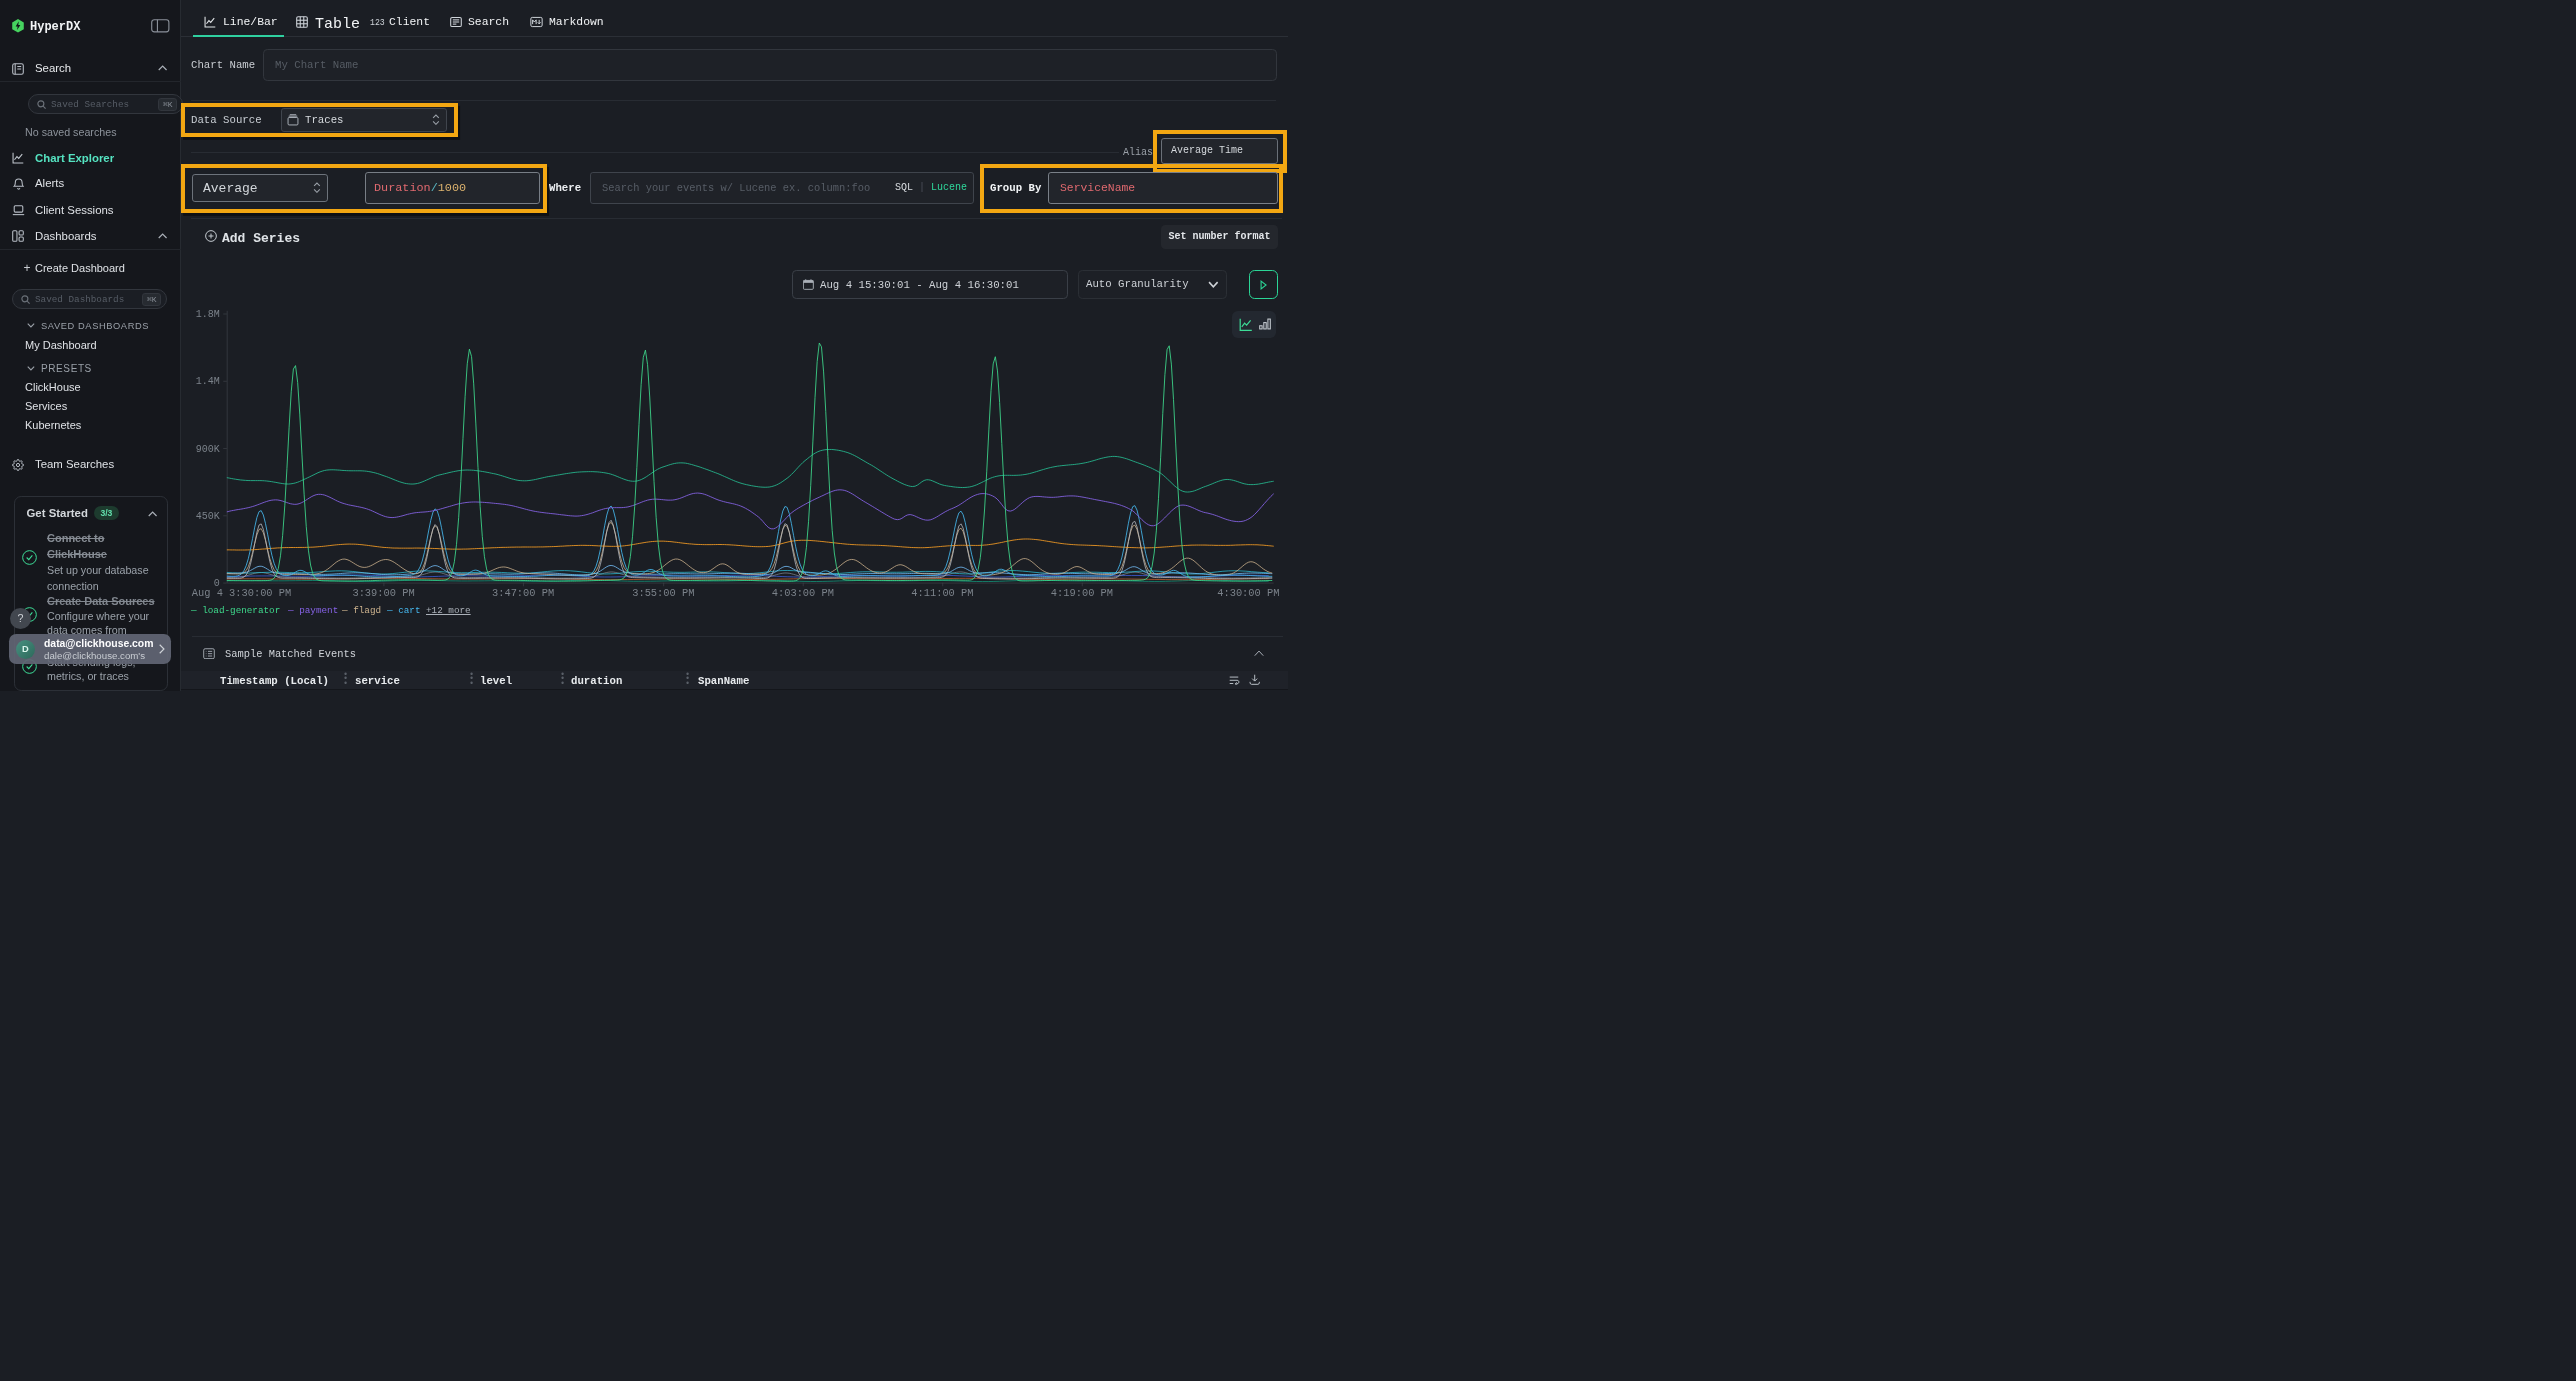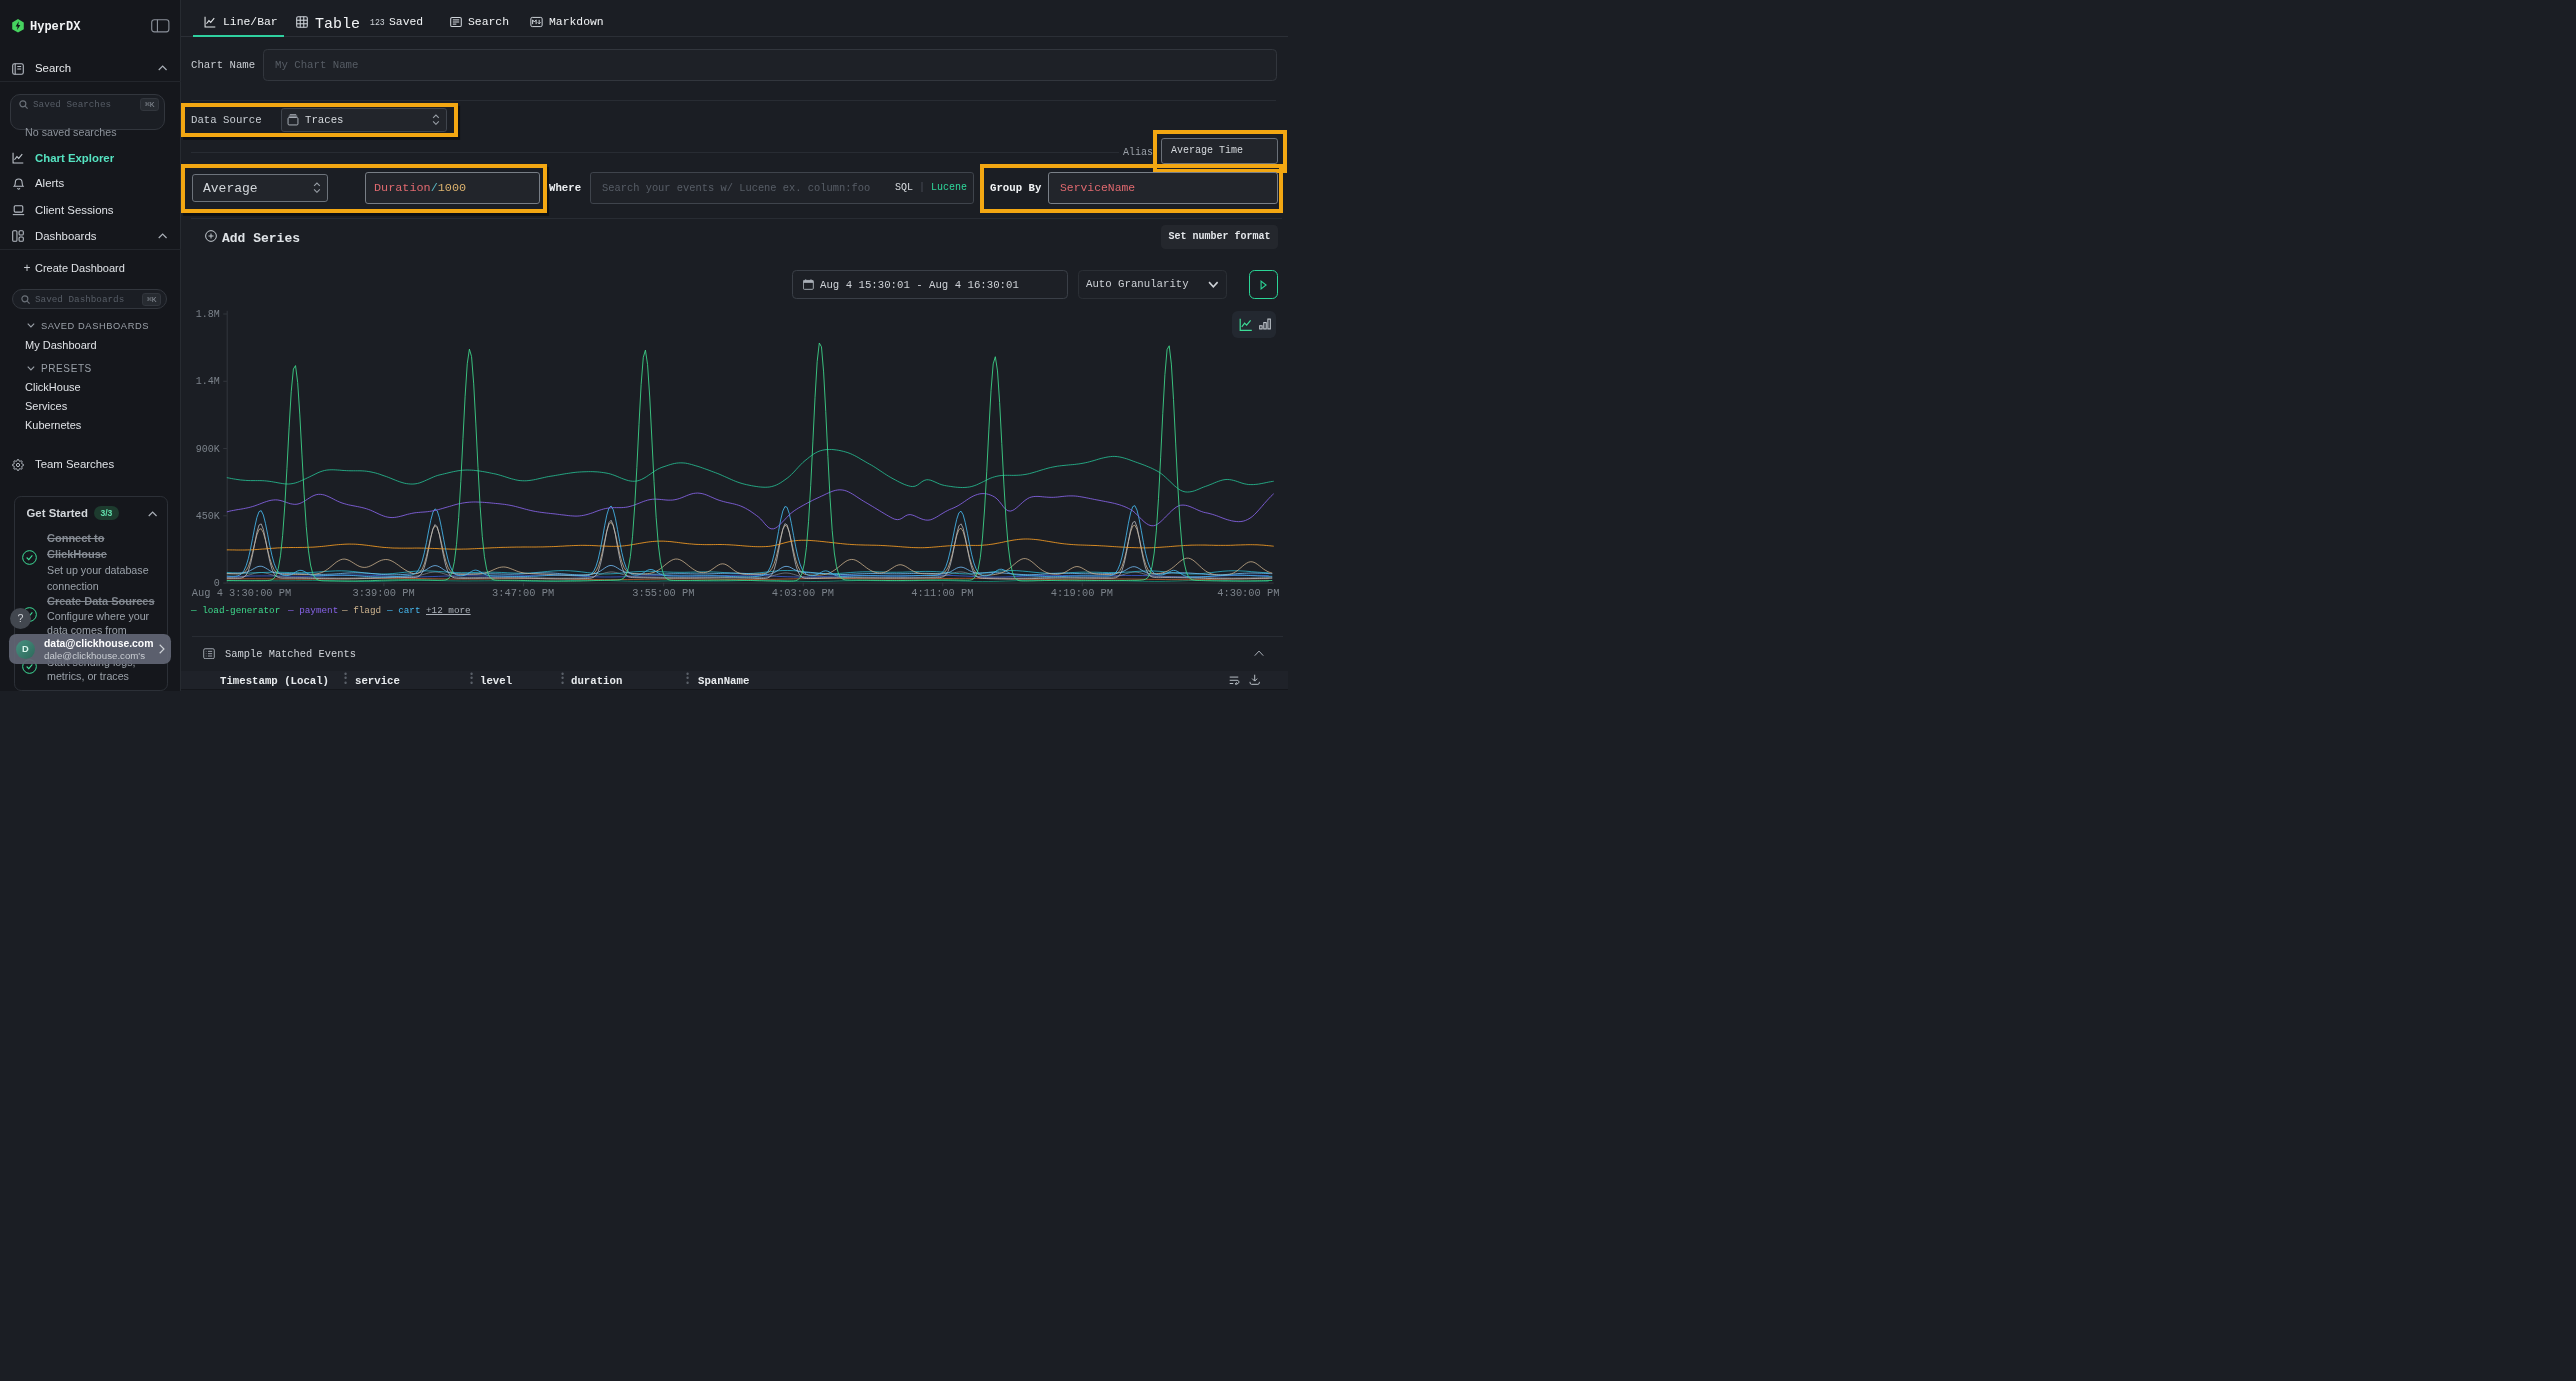--- a/index.html
+++ b/index.html
@@ -26,21 +26,21 @@
 <rect x="1" y="1" width="15" height="15" rx="2.5"></rect>
       <line x1="4.5" y1="1" x2="4.5" y2="16"></line>
       <line x1="7.5" y1="5" x2="13" y2="5"></line>
       <line x1="7.5" y1="8.5" x2="13" y2="8.5"></line>
     </svg>
     <div class="a sans" style="left:35px;top:62px;font-size:11.4px;color:#e9ebee">Search</div>
     <svg class="a" style="left:158px;top:65px" width="9.3" height="5.7" viewBox="0 0 13 8" fill="none" stroke="#aab0b8" stroke-width="1.7">
       <path d="M1 7 L6.5 1.5 L12 7"></path>
     </svg>
     <div class="a" style="left:0;top:81px;width:181px;height:0.7px;background:#23262c"></div>
-    <div class="a" style="left:10px;top:94px;width:155px;height:36px;background:#1b1e24;border:0.7px solid #32363d;border-radius:10px">
+    <div class="a" style="left:28px;top:94px;width:155px;height:20px;background:#1b1e24;border:0.7px solid #32363d;border-radius:10px">
       <svg class="a" style="left:7.9px;top:5px" width="9.3" height="9.3" viewBox="0 0 13 13" fill="none" stroke="#6a7078" stroke-width="1.6">
         <circle cx="5.4" cy="5.4" r="4.2"></circle>
         <line x1="8.6" y1="8.6" x2="12" y2="12"></line>
       </svg>
       <div class="a mono" style="left:22px;top:4.3px;font-size:9.3px;color:#575d66">Saved Searches</div>
       <div class="a mono" style="right:5px;top:3.2px;padding:0.7px 3.6px;font-size:7.9px;color:#878d95;background:#272b31;border:0.7px solid #32363d;border-radius:2.9px">⌘K</div>
     </div>
     <div class="a sans" style="left:25px;top:126px;font-size:10.7px;color:#8d939b">No saved searches</div>
     <svg class="a" style="left:12px;top:152px" width="12" height="12" viewBox="0 0 17 17" fill="none" stroke="#c2c8cf" stroke-width="1.5">
 <path d="M1.5 1 L1.5 15.5 L16 15.5"></path>
@@ -135,21 +135,21 @@
 <div class="a" style="left:223px;top:15.7px;font-size:11.4px;color:#f2f4f6">Line/Bar</div>
 <svg class="a" style="left:296px;top:15.7px" width="12" height="12" viewBox="0 0 17 17" fill="none" stroke="#cfd4da" stroke-width="1.5">
 <rect x="1" y="1" width="15" height="15" rx="2"></rect>
     <line x1="1" y1="6" x2="16" y2="6"></line>
     <line x1="1" y1="11" x2="16" y2="11"></line>
     <line x1="6" y1="1" x2="6" y2="16"></line>
     <line x1="11" y1="1" x2="11" y2="16"></line>
   </svg>
 <div class="a" style="left:315px;top:15.7px;font-size:15px;color:#f2f4f6">Table</div>
 <div class="a" style="left:370px;top:18px;font-size:8.2px;color:#cfd4da">123</div>
-<div class="a" style="left:389px;top:15.7px;font-size:11.4px;color:#f2f4f6">Saved</div>
+<div class="a" style="left:389px;top:15.7px;font-size:11.4px;color:#f2f4f6">Client</div>
 <svg class="a" style="left:450px;top:15.7px" width="12" height="12" viewBox="0 0 17 17" fill="none" stroke="#cfd4da" stroke-width="1.5">
 <rect x="1" y="2" width="15" height="13" rx="2"></rect>
     <line x1="4" y1="5.5" x2="13" y2="5.5"></line>
     <line x1="4" y1="8.5" x2="13" y2="8.5"></line>
     <line x1="4" y1="11.5" x2="9" y2="11.5"></line>
   </svg>
 <div class="a" style="left:468px;top:15.7px;font-size:11.4px;color:#f2f4f6">Search</div>
 <svg class="a" style="left:530px;top:15.7px" width="13" height="12" viewBox="0 0 18 17" fill="none" stroke="#cfd4da" stroke-width="1.4">
 <rect x="1" y="2" width="16" height="13" rx="2"></rect>
     <path d="M3.5 11.5 L3.5 5.5 L6 8.5 L8.5 5.5 L8.5 11.5"></path>

